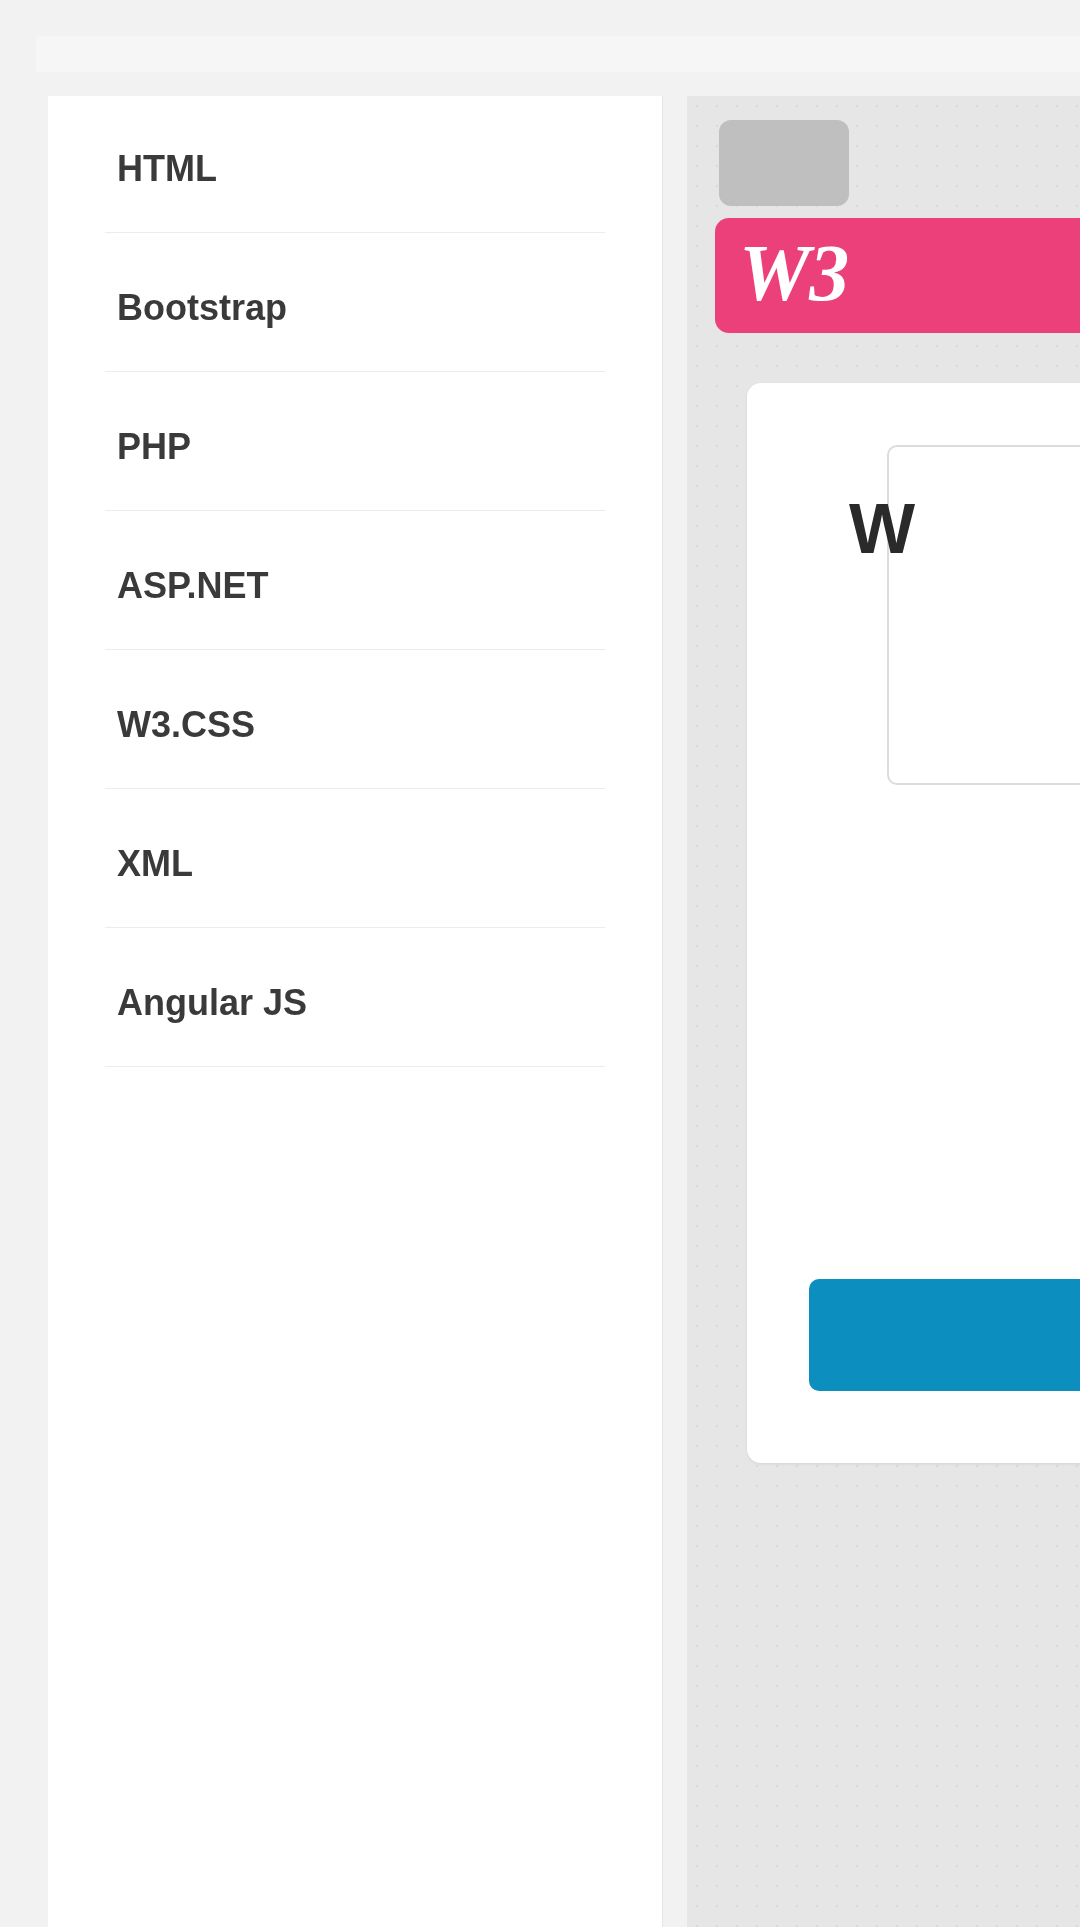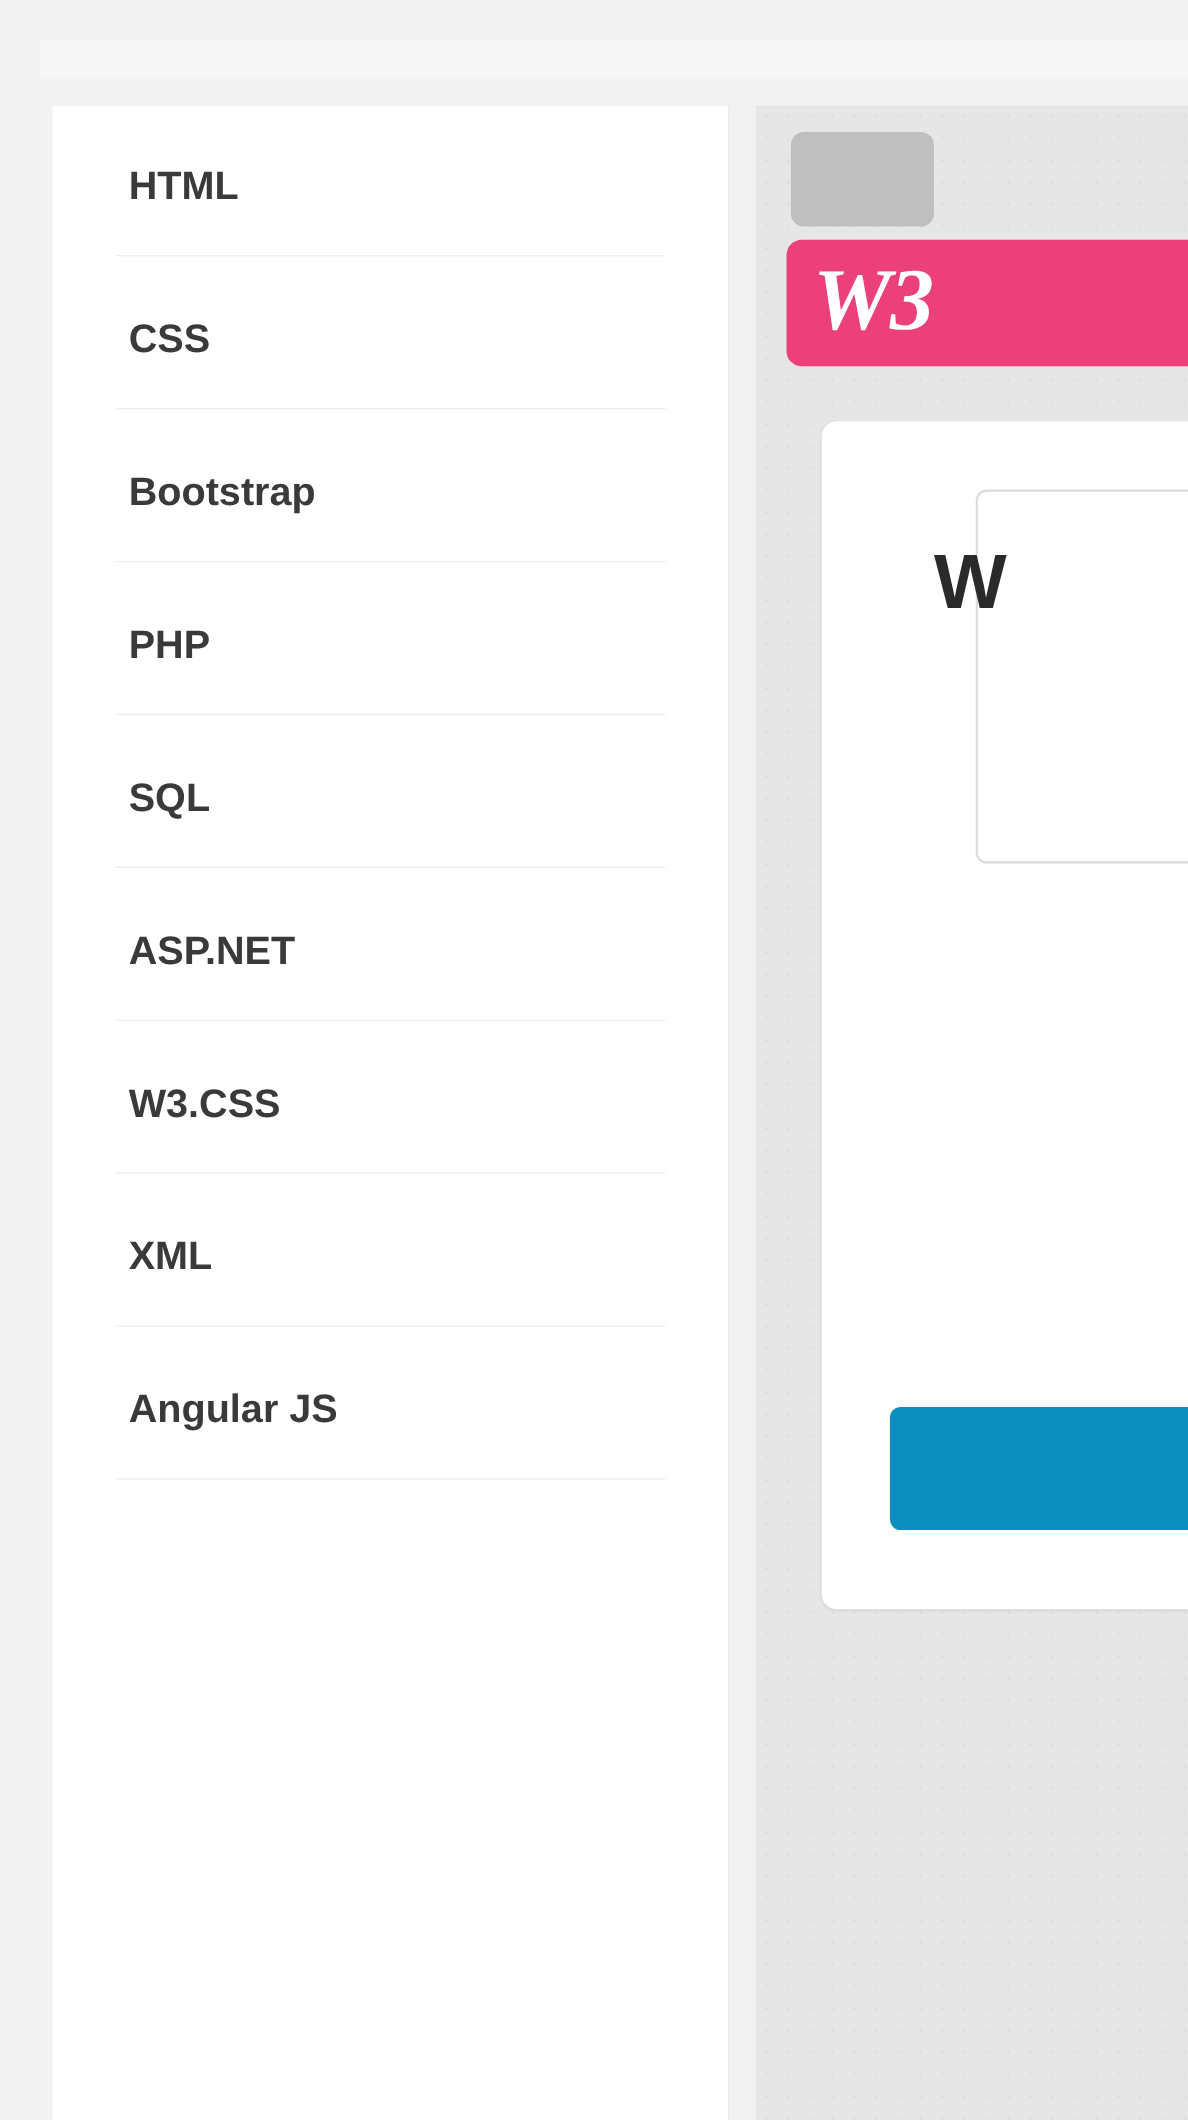--- a/index.html
+++ b/index.html
@@ -127,30 +127,24 @@
 
 <div class="topbar"></div>
 
 <div class="page">
 
   <nav class="sidebar">
     <a class="sidebar-item">
       <span>HTML</span>
     </a>
     <a class="sidebar-item">
-      <span>CSS</span>
-    </a>
-    <a class="sidebar-item">
       <span>Bootstrap</span>
     </a>
     <a class="sidebar-item">
       <span>PHP</span>
-    </a>
-    <a class="sidebar-item">
-      <span>SQL</span>
     </a>
     <a class="sidebar-item">
       <span>ASP.NET</span>
     </a>
     <a class="sidebar-item">
       <span>W3.CSS</span>
     </a>
     <a class="sidebar-item">
       <span>XML</span>
     </a>

